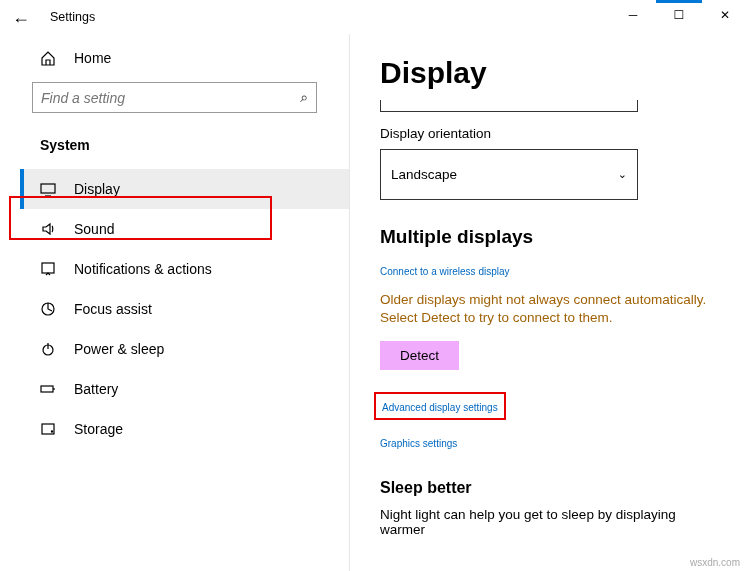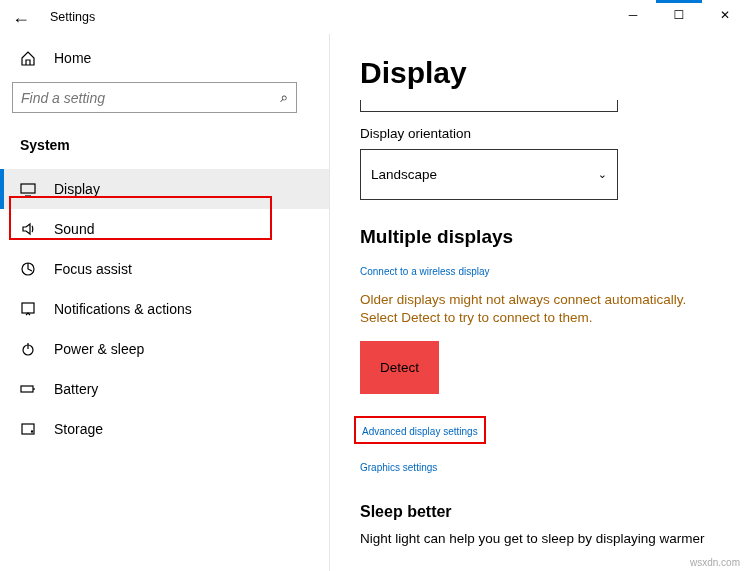--- a/index.html
+++ b/index.html
@@ -3,21 +3,21 @@
   <meta charset="utf-8">
   <style>
     * { box-sizing: border-box; margin: 0; padding: 0; }
     body { font-family: "Segoe UI", sans-serif; font-size: 14px; color: #000; background: #fff; width: 748px; height: 571px; overflow: hidden; position: relative; }
     .titlebar { display: flex; align-items: center; height: 34px; padding-left: 12px; }
     .titlebar .back { width: 20px; font-size: 18px; cursor: default; }
     .titlebar .title { margin-left: 18px; font-size: 12.5px; }
     .win-controls { position: absolute; top: 0; right: 0; display: flex; }
     .win-controls div { width: 46px; height: 30px; display: flex; align-items: center; justify-content: center; font-size: 12px; }
     .accent-top { position: absolute; top: 0; right: 46px; width: 46px; height: 3px; background: #0078d7; }
-    .container { display: flex; height: calc(100% - 34px); }
+    .container { display: flex; height: calc(100% - 34px); margin-left: 20px; }
     .sidebar { width: 330px; border-right: 1px solid #e6e6e6; padding-top: 6px; overflow: hidden; }
     .home-row { display: flex; align-items: center; padding: 10px 20px; font-size: 14px; }
     .home-row svg, .nav-item svg { width: 16px; height: 16px; margin-right: 18px; flex-shrink: 0; }
     .search-wrap { padding: 6px 20px 14px 12px; }
     .search { display: flex; align-items: center; justify-content: space-between; border: 1px solid #999; padding: 6px 8px; width: 285px; }
     .search input { border: none; outline: none; font-size: 14px; font-style: italic; color: #666; width: 240px; background: transparent; }
     .search .sicn { font-size: 14px; color: #333; }
     .cat { font-weight: 600; padding: 10px 20px 16px 20px; }
     .nav-item { display: flex; align-items: center; padding: 12px 20px; position: relative; cursor: default; }
     .nav-item.selected { background: #ededed; }
@@ -25,21 +25,21 @@
     .highlight-display { position: absolute; left: 9px; top: 196px; width: 263px; height: 44px; border: 2px solid #e60000; pointer-events: none; }
     .main { flex: 1; padding: 22px 30px 0 30px; overflow: hidden; position: relative; }
     .main h1 { font-size: 30px; font-weight: 600; margin-bottom: 10px; }
     .thin-box { border: 1.5px solid #333; border-top: none; height: 12px; width: 258px; margin-bottom: 14px; }
     .field-label { font-size: 13.5px; margin-bottom: 8px; }
     .dropdown { display: flex; align-items: center; justify-content: space-between; border: 1.5px solid #333; width: 258px; padding: 17px 10px; font-size: 13.5px; margin-bottom: 26px; }
     .dropdown .chev { font-size: 11px; }
     .section-h { font-size: 19px; font-weight: 600; margin-bottom: 14px; }
     .link { color: #0067c0; font-size: 10px; margin-bottom: 14px; cursor: pointer; display: inline-block; }
     .desc { font-size: 13.5px; line-height: 1.35; margin-bottom: 14px; color: #a16207; }
-    .btn { background: #ef4444; border: none; padding: 19px 20px; font-size: 13.5px; margin-bottom: 22px; }
+    .btn { background: #f0abfc; border: none; padding: 7px 20px; font-size: 13.5px; margin-bottom: 22px; }
     .highlight-link { border: 2px solid #e60000; padding: 4px 6px; margin-left: -6px; margin-bottom: 14px; }
     .section-h2 { font-size: 16px; font-weight: 600; margin-top: 16px; margin-bottom: 10px; }
     .desc2 { font-size: 13.5px; color: #000000; }
     .watermark { position: absolute; right: 8px; bottom: 3px; font-size: 10px; color: #aaa; }
   </style>
 </head>
 <body>
 
 <div class="accent-top"></div>
 <div class="titlebar">
@@ -76,30 +76,30 @@
       <span>Display</span>
     </div>
     <div class="nav-item">
       <svg viewBox="0 0 16 16" fill="none" stroke="#000" stroke-width="1.2">
           <path d="M3 6v4h3l4 3V3L6 6z M12 5c1 1 1 5 0 6"></path>
         </svg>
       <span>Sound</span>
     </div>
     <div class="nav-item">
       <svg viewBox="0 0 16 16" fill="none" stroke="#000" stroke-width="1.2">
-          <path d="M8 2a6 6 0 0 1 0 12A6 6 0 0 1 8 2z M8 2v6l4 2"></path>
-        </svg>
-      <span>Focus assist</span>
-    </div>
-    <div class="nav-item">
-      <svg viewBox="0 0 16 16" fill="none" stroke="#000" stroke-width="1.2">
           <rect x="2" y="2" width="12" height="10"></rect>
           <path d="M6 14l2-2 2 2"></path>
         </svg>
       <span>Notifications &amp; actions</span>
+    </div>
+    <div class="nav-item">
+      <svg viewBox="0 0 16 16" fill="none" stroke="#000" stroke-width="1.2">
+          <path d="M8 2a6 6 0 0 1 0 12A6 6 0 0 1 8 2z M8 2v6l4 2"></path>
+        </svg>
+      <span>Focus assist</span>
     </div>
     <div class="nav-item">
       <svg viewBox="0 0 16 16" fill="none" stroke="#000" stroke-width="1.2">
           <circle cx="8" cy="9" r="5"></circle>
           <path d="M8 2v6"></path>
         </svg>
       <span>Power &amp; sleep</span>
     </div>
     <div class="nav-item">
       <svg viewBox="0 0 16 16" fill="none" stroke="#000" stroke-width="1.2">

